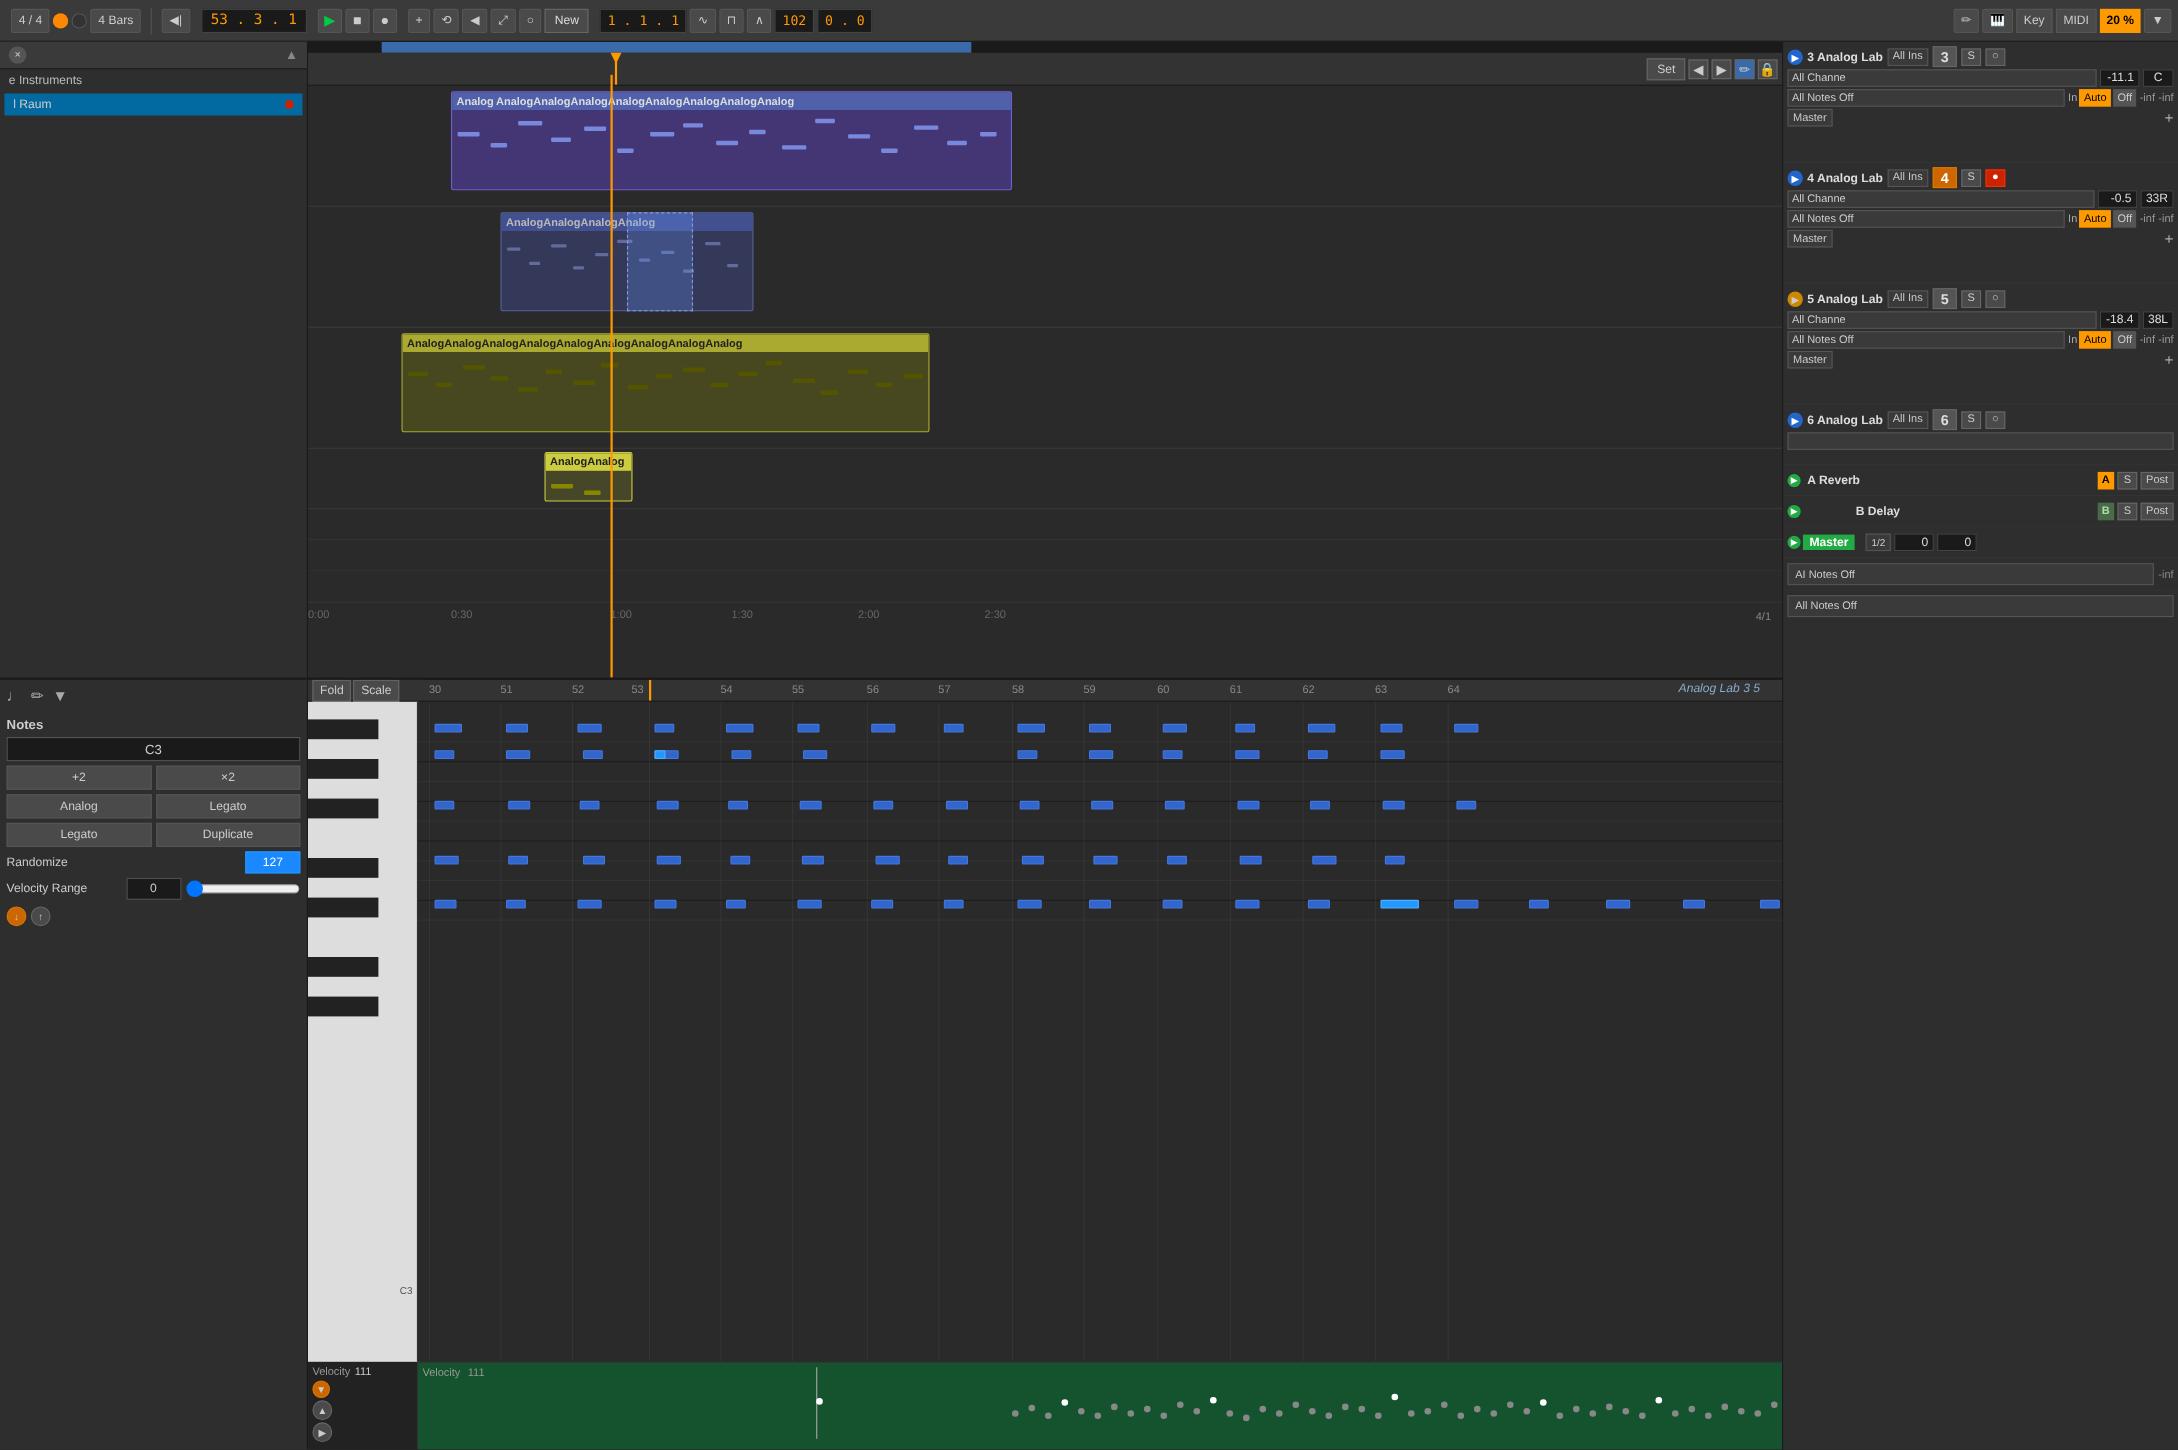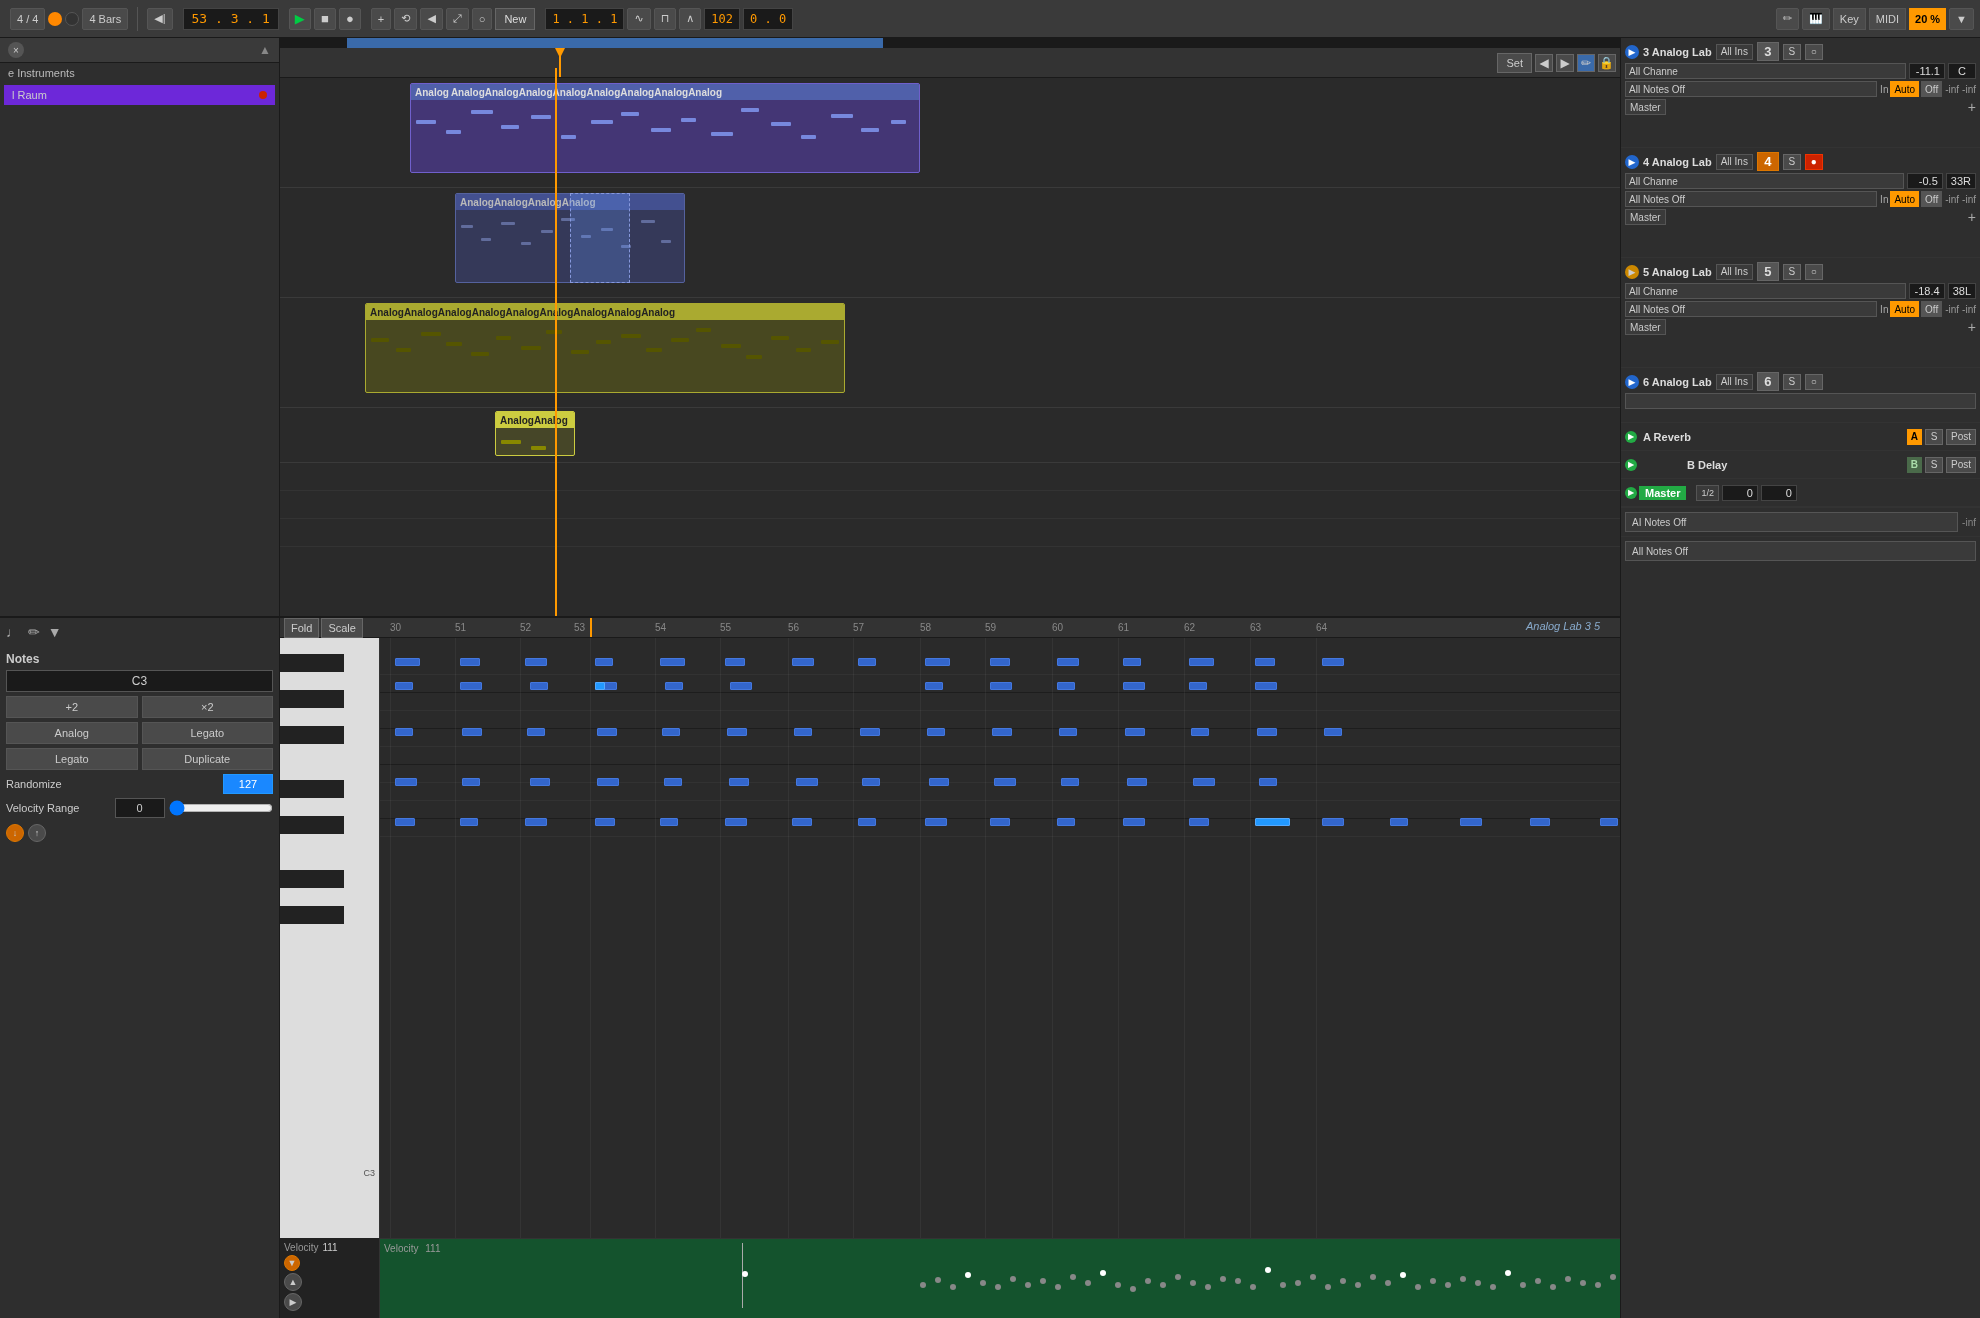--- a/index.html
+++ b/index.html
@@ -147,21 +147,21 @@
       display: flex; align-items: center; justify-content: center;
       cursor: pointer; font-size: 10px; color: #ccc;
     }
     .scroll-arrow {
       color: #888; font-size: 12px; cursor: pointer;
     }
     .instruments-title {
       color: #bbb; font-size: 11px; padding: 4px 8px;
     }
     .raum-item {
-      background: #6d28d9;
+      background: #0369a1;
       margin: 2px 4px;
       padding: 4px 8px;
       display: flex;
       justify-content: space-between;
       align-items: center;
       cursor: pointer;
     }
     .raum-dot { width: 8px; height: 8px; border-radius: 50%; background: #cc2200; }
 
     
@@ -852,20 +852,30 @@
           <div class="track-small-content"></div>
         </div>
         <div class="track-row-small">
           <div class="track-small-content"></div>
         </div>
         <div class="track-row-small">
           <div class="track-small-content"></div>
         </div>
       </div>
 
+      <div class="arr-time-ruler">
+        <span class="time-label" style="left:0px;">0:00</span>
+        <span class="time-label" style="left:130px;">0:30</span>
+        <span class="time-label" style="left:275px;">1:00</span>
+        <span class="time-label" style="left:385px;">1:30</span>
+        <span class="time-label" style="left:500px;">2:00</span>
+        <span class="time-label" style="left:615px;">2:30</span>
+
+        <span style="position:absolute;right:10px;bottom:4px;color:#888;font-size:10px;">4/1</span>
+      </div>
 
       <div class="playhead" style="left:275px;top:30px;"></div>
     </div>
 
     <div class="piano-roll-view">
 
       <div style="display:flex;flex-direction:column;width:100px;flex-shrink:0;">
 
         <div style="height:20px;background:#333;border-bottom:1px solid #1a1a1a;display:flex;align-items:center;gap:2px;padding:0 4px;">
           <div class="ll-fold">Fold</div>

